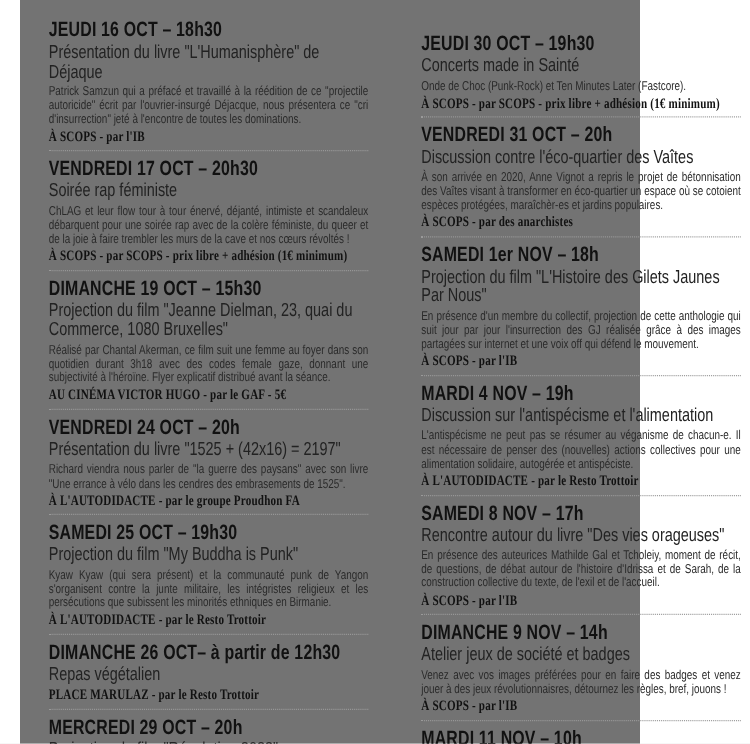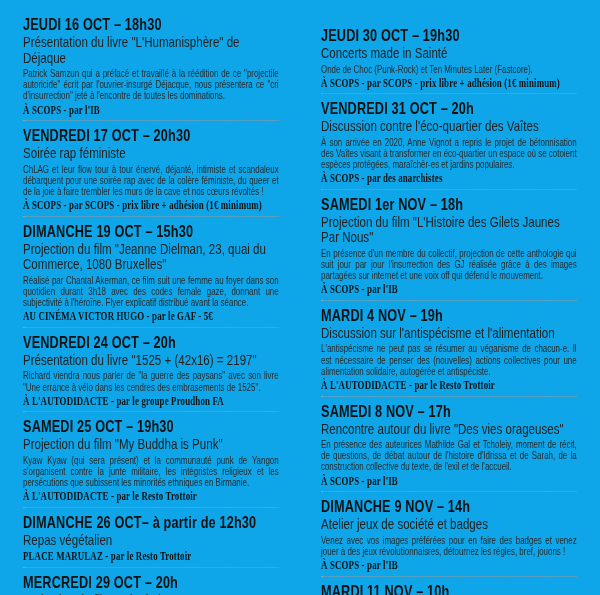--- a/index.html
+++ b/index.html
@@ -7,23 +7,24 @@
     padding: 0;
     width: 600px;
     height: 595px;
     background: #ffffff;
     overflow: hidden;
     font-family: "Liberation Sans", sans-serif;
     color: #1a1a1a;
   }
   .page {
     position: relative;
-    width: 600px;
+    width: 496px;
     height: 595px;
-    background: #0ea5e9;
+    background: #737373;
+    margin-left: 16px;
   }
   .column {
     position: absolute;
     width: 332px;
     transform: scaleX(0.77);
     transform-origin: 0 0;
   }
   .column.left  { left: 23px; top: 15px; }
   .column.right { left: 321px; top: 26px; }
   .event { margin: 0; }

